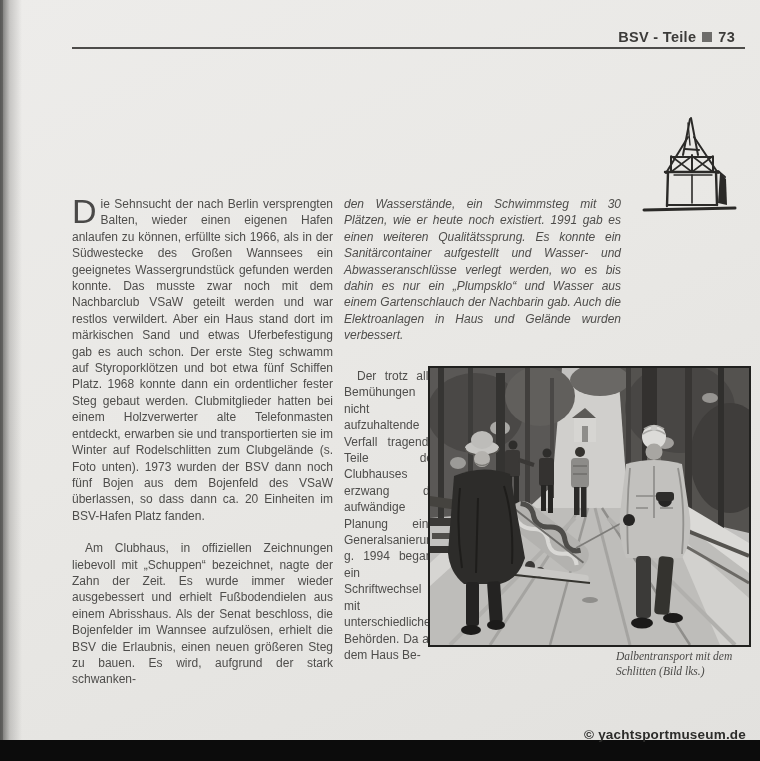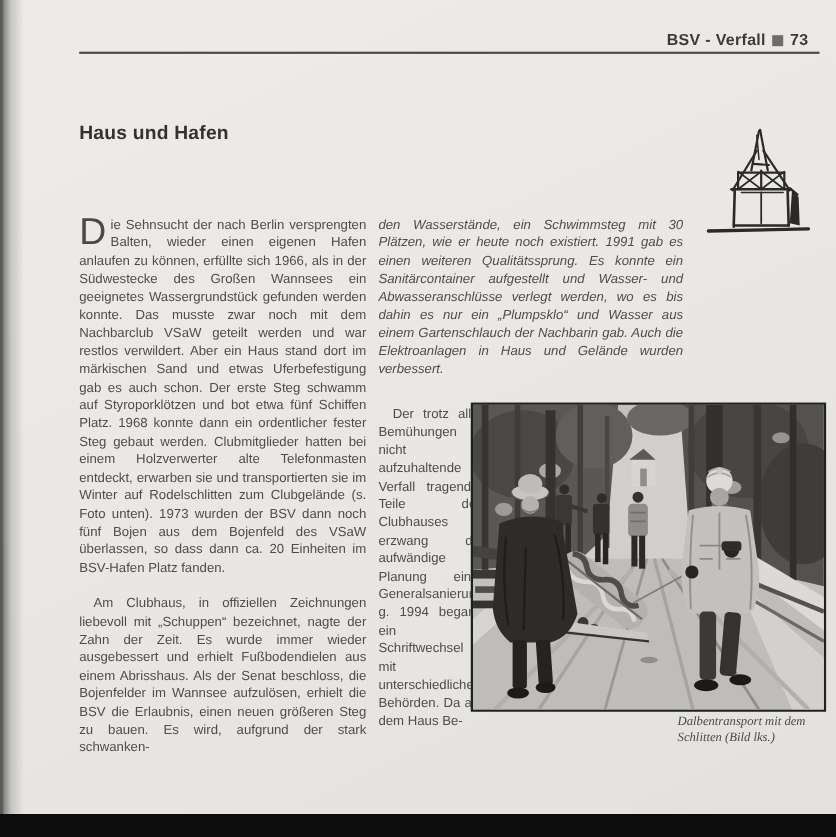--- a/index.html
+++ b/index.html
@@ -59,27 +59,26 @@
 </style>
 </head>
 <body>
 
 <div class="page">
 
   <div class="gutter"></div>
   <div class="gutter-line"></div>
 
   <div class="header">
-    <span>BSV - Verfall</span>
+    <span>BSV - Teile</span>
     <span class="sq"></span>
     <span>73</span>
   </div>
   <div class="rule"></div>
 
-  <h1 class="title">Haus und Hafen</h1>
 
   <div class="sketch">
     <svg viewBox="0 0 112 103" fill="none" stroke="#2b2a28" stroke-width="2" stroke-linecap="round">
 
       <path d="M6 95 L97 93" stroke-width="3"></path>
 
       <path d="M52 4 L45 40" stroke-width="2"></path>
       <path d="M53 3 L60 40" stroke-width="2"></path>
       <path d="M50 8 L52 30" stroke-width="1.4"></path>
       <path d="M47 34 L61 35" stroke-width="2"></path>
@@ -228,15 +227,16 @@
       <rect x="229" y="188" width="15" height="58" rx="4" fill="#34332f" transform="rotate(5 229 188)"></rect>
       <ellipse cx="212" cy="255" rx="11" ry="5.5" fill="#1b1a19"></ellipse>
       <ellipse cx="243" cy="250" rx="10" ry="5" fill="#1b1a19"></ellipse>
 
       <ellipse cx="160" cy="232" rx="8" ry="3" fill="#8f8e8b"></ellipse>
     </svg>
   </div>
 
   <div class="caption">Dalbentransport mit dem Schlitten (Bild lks.)</div>
 
+  <div class="watermark">© yachtsportmuseum.de</div>
   <div class="bottombar"></div>
 
 </div>
 
 </body></html>

